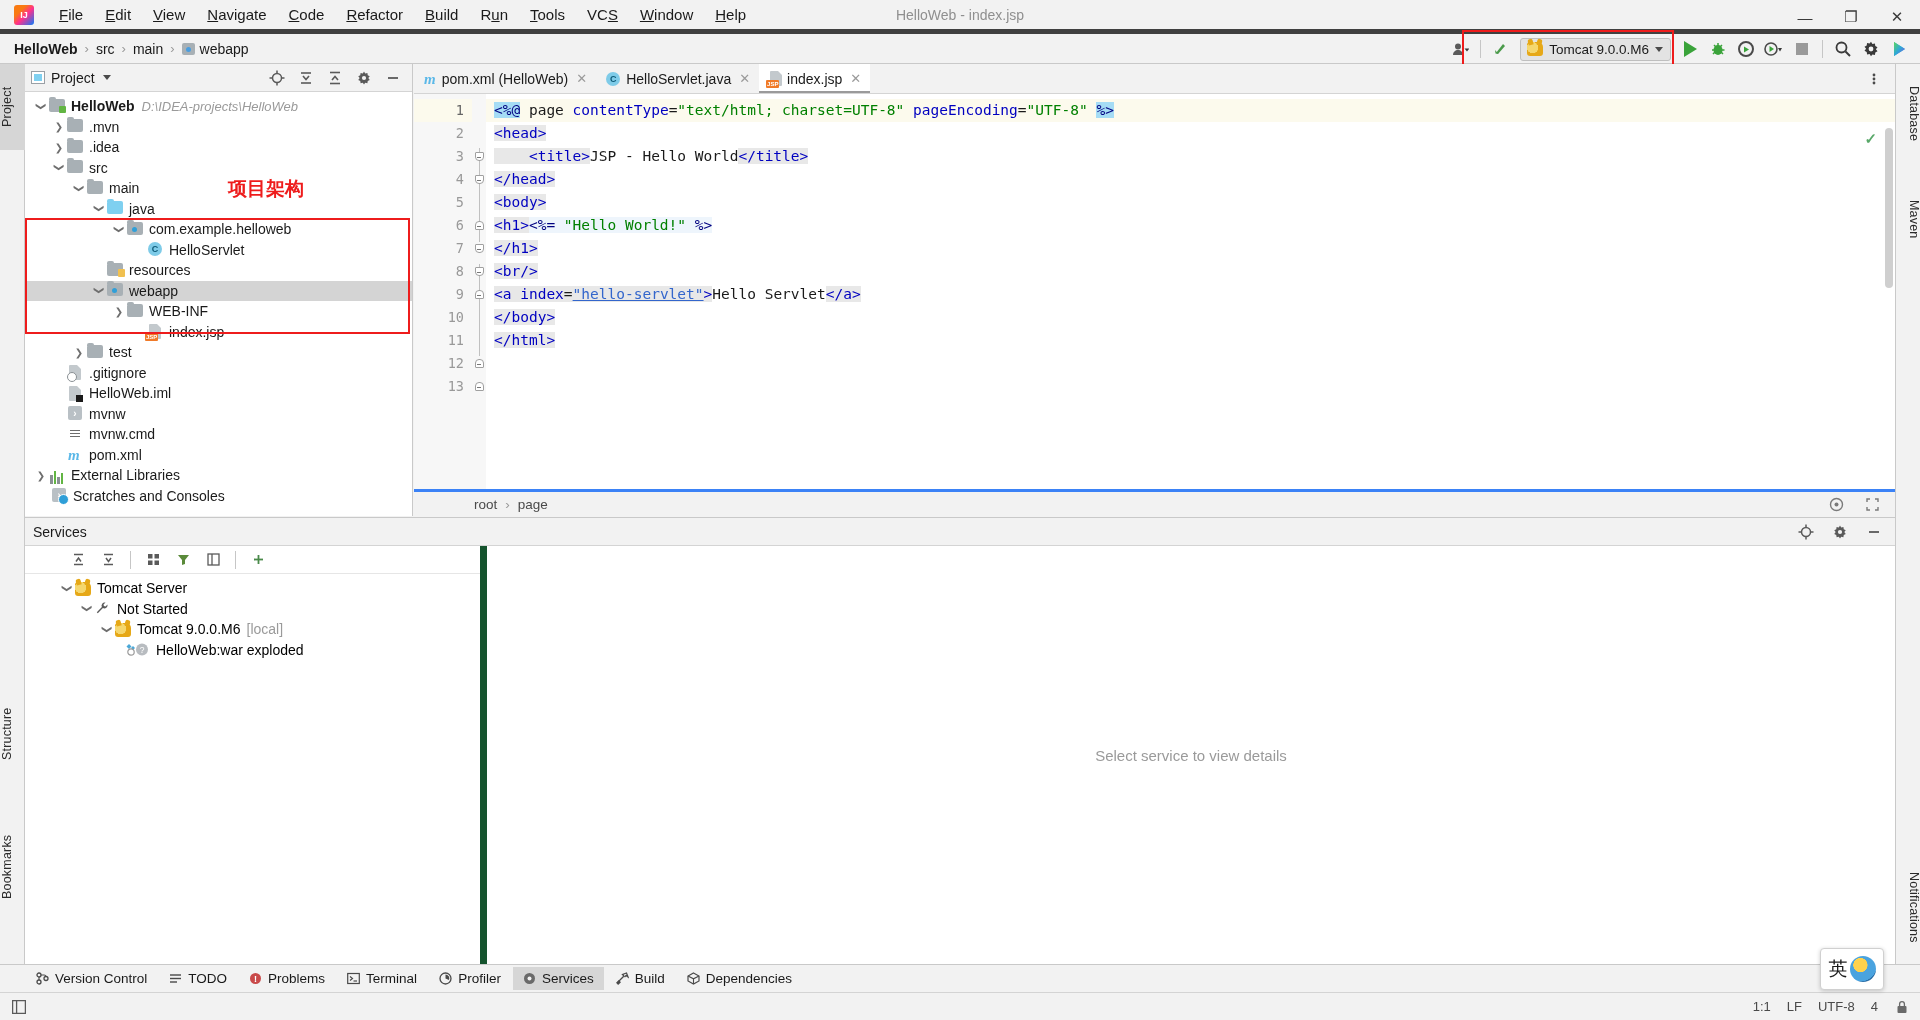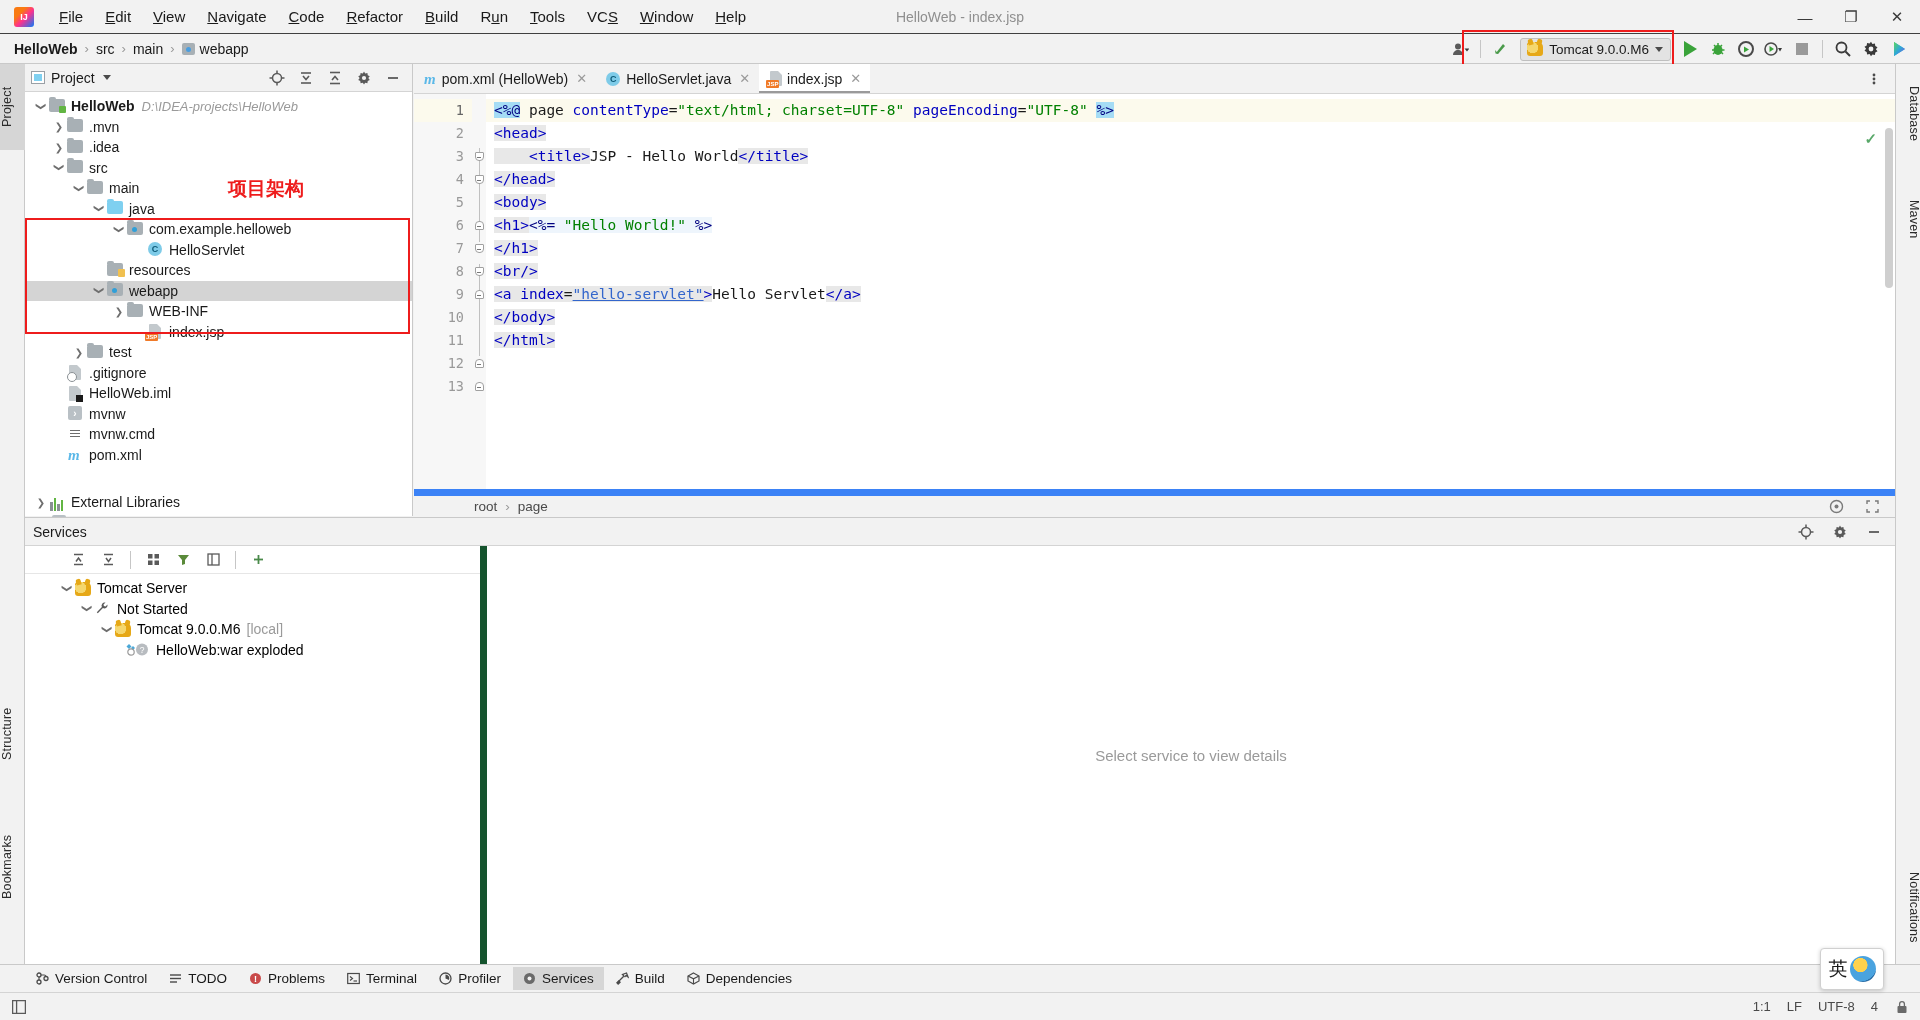--- a/index.html
+++ b/index.html
@@ -7,21 +7,21 @@
     width: 1920px; height: 1020px;
     font-family: "Liberation Sans", sans-serif;
     background: #f2f2f2; overflow: hidden;
     -webkit-font-smoothing: antialiased;
   }
   .app { position: relative; width: 1920px; height: 1020px; background: #f2f2f2; }
 
   
   .titlebar {
     position: absolute; top: 0; left: 0; width: 1920px; height: 34px;
-    background: #f2f2f2; border-bottom: 1px solid #404040;
+    background: #f2f2f2; border-bottom: 5px solid #404040;
     display: flex; align-items: center;
   }
   .idea-logo {
     width: 20px; height: 20px; margin-left: 14px; margin-right: 14px;
     background: linear-gradient(135deg,#f97a12 0%,#f97a12 30%,#ff318c 55%,#077cfb 100%);
     border-radius: 3px; position: relative; flex: none;
   }
   .idea-logo::after {
     content: "IJ"; position: absolute; inset: 0; color: #fff;
     font-size: 9px; font-weight: bold; display: flex;
@@ -304,21 +304,21 @@
   .link { color: #3366cc; text-decoration: underline; }
 
   .editor-scroll {
     position: absolute; right: 0; top: 30px; width: 13px; bottom: 27px; background:#fff;
   }
   .sc-thumb { position:absolute; right:2px; top:4px; width:8px; height:160px; background:#cfcfcf; border-radius:4px; }
   .check-ok { position: absolute; right: 18px; top: 36px; color: #59a869; font-size: 15px; font-weight: bold; }
 
   .bc-bottom {
     position: absolute; left: 0; right: 0; bottom: 0; height: 27px;
-    background: #f2f2f2; border-top: 7px solid #3b82f6;
+    background: #f2f2f2; border-top: 3px solid #3b82f6;
     display: flex; align-items: center; padding-left: 60px; gap: 8px;
   }
   .bc-bottom span { font-size: 13.5px; color: #4a4a4a; }
   .bc-bottom .sep { color: #9a9a9a; }
   .bc-right { margin-left: auto; display: flex; align-items: center; gap: 10px; padding-right: 10px; }
 
   
   .services {
     position: absolute; left: 25px; right: 25px; top: 517px; bottom: 56px;
     background: #fff; border-top: 1px solid #c9c9c9;
@@ -695,21 +695,21 @@
       <div class="tnode" style="padding-left:42px;">
         <span class="ticon"><span class="ic-cmd"></span></span>
         <span class="tlabel">mvnw.cmd</span>
       </div>
 
       <div class="tnode" style="padding-left:42px;">
         <span class="ticon"><span class="ic-m">m</span></span>
         <span class="tlabel">pom.xml</span>
       </div>
 
-      <div class="tnode" style="padding-left:8px;margin-top:27px;">
+      <div class="tnode" style="padding-left:8px;">
         <span class="twist tw-r"></span>
         <span class="ticon">
           <span class="ic-libs">
             <i style="left:0; height:9px; background:#8a9094;"></i>
             <i style="left:3.5px; height:13px; background:#62b543;"></i>
             <i style="left:7px; height:7px; background:#8a9094;"></i>
             <i style="left:10.5px; height:11px; background:#62b543;"></i>
           </span>
         </span>
         <span class="tlabel">External Libraries</span>

